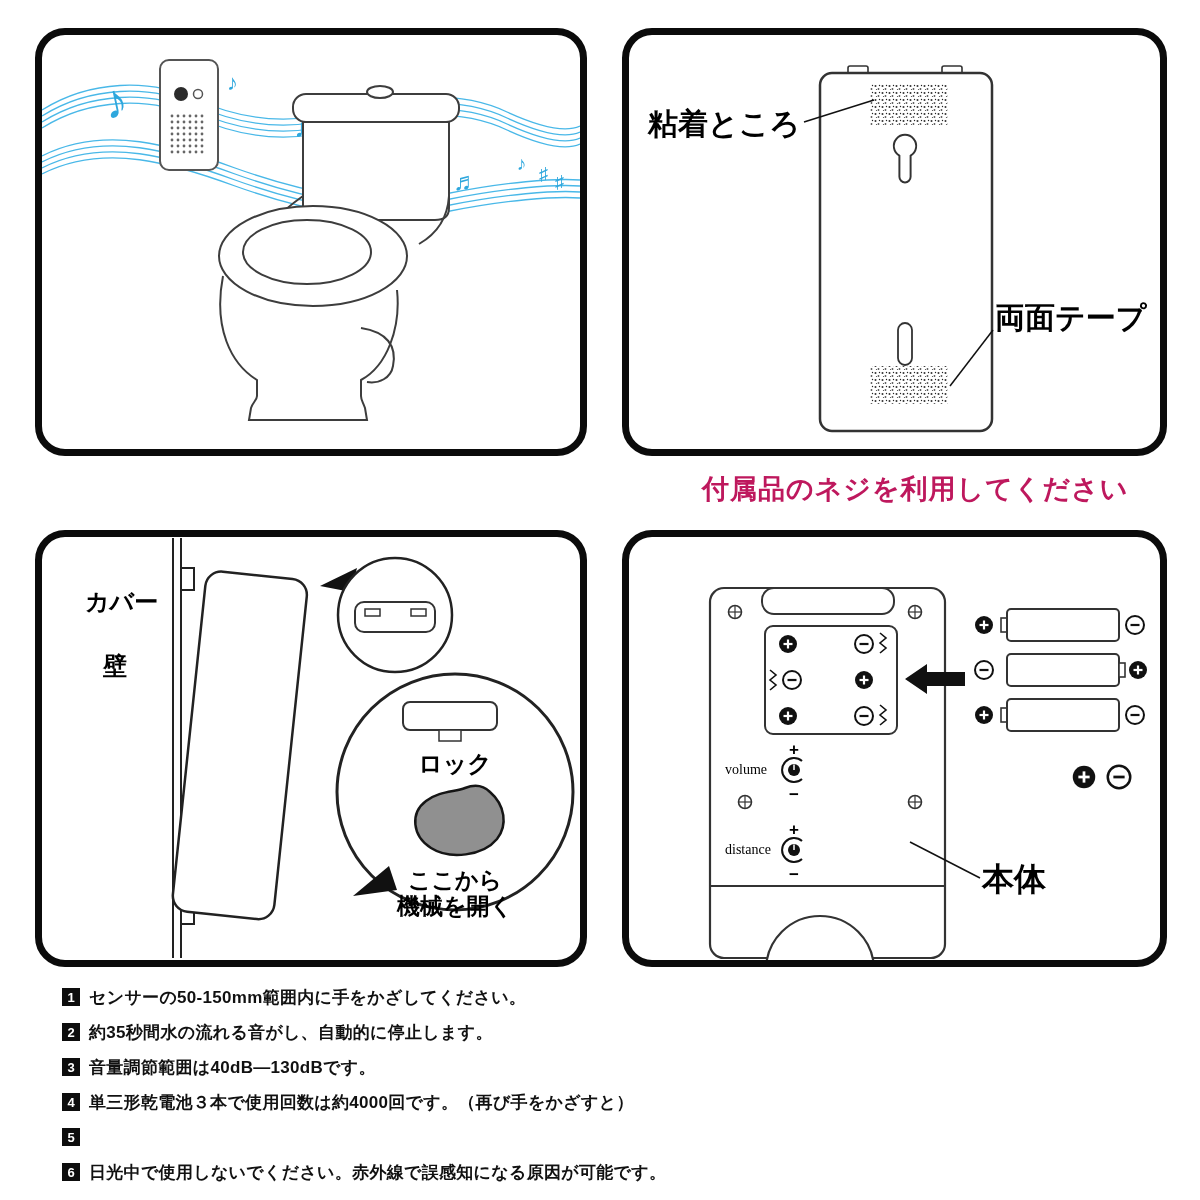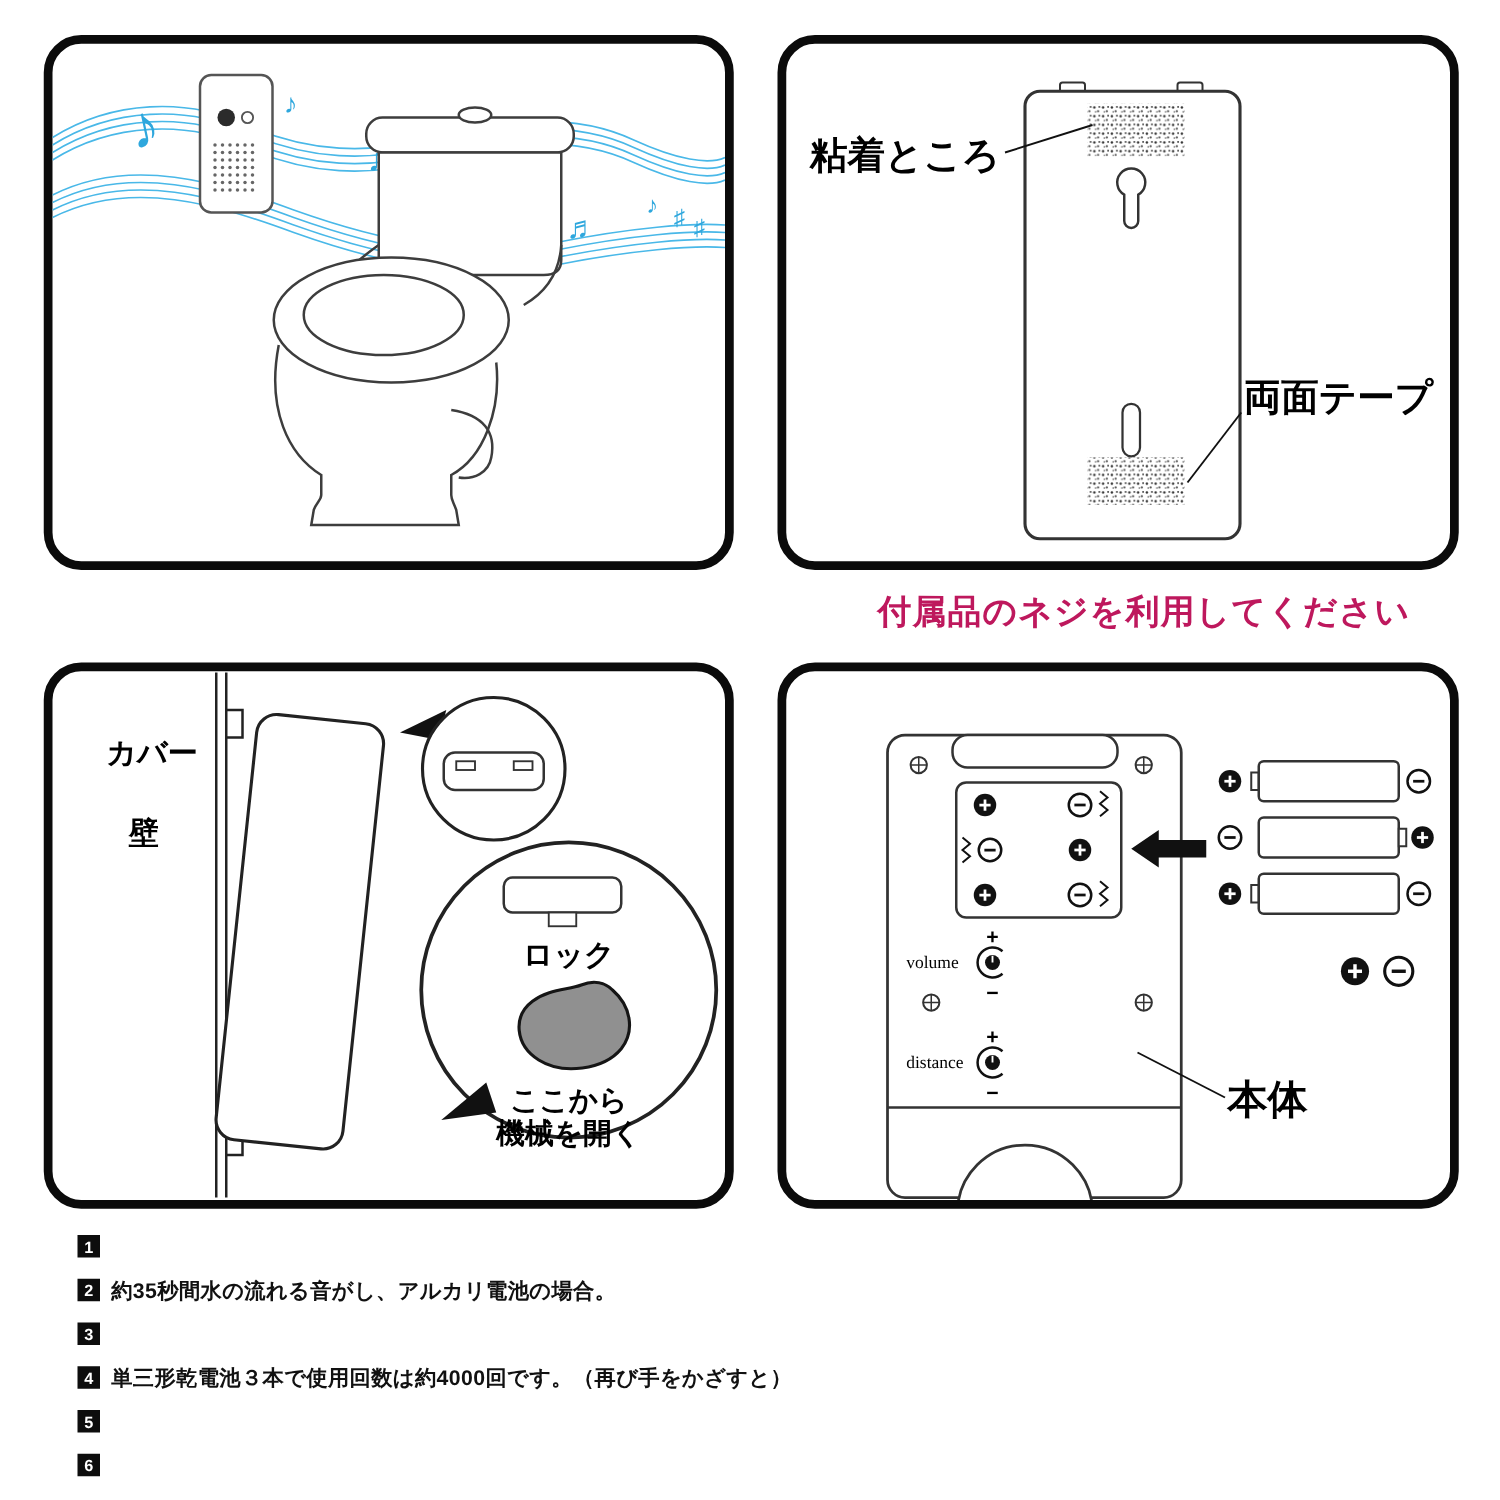--- a/index.html
+++ b/index.html
@@ -273,33 +273,36 @@
       <use href="#pterm" transform="translate(462,247) scale(1.25)"></use>
       <use href="#mterm" transform="translate(497,247) scale(1.25)"></use>
 
       <polygon points="343,142 343,156 305,156 305,164 283,149 305,134 305,142" fill="#111"></polygon>
     </svg>
   </div>
 
   <div class="instructions">
     <div class="instr">
       <span class="badge">1</span>
+      <span class="txt">センサーの50-150mm範囲内に手をかざしてください。</span>
     </div>
     <div class="instr">
       <span class="badge">2</span>
-      <span class="txt">約35秒間水の流れる音がし、アルカリ電池の場合。</span>
+      <span class="txt">約35秒間水の流れる音がし、自動的に停止します。</span>
     </div>
     <div class="instr">
       <span class="badge">3</span>
+      <span class="txt">音量調節範囲は40dB—130dBです。</span>
     </div>
     <div class="instr">
       <span class="badge">4</span>
       <span class="txt">単三形乾電池３本で使用回数は約4000回です。（再び手をかざすと）</span>
     </div>
     <div class="instr">
       <span class="badge">5</span>
     </div>
     <div class="instr">
       <span class="badge">6</span>
+      <span class="txt">日光中で使用しないでください。赤外線で誤感知になる原因が可能です。</span>
     </div>
   </div>
 
 </div>
 
 </body></html>

